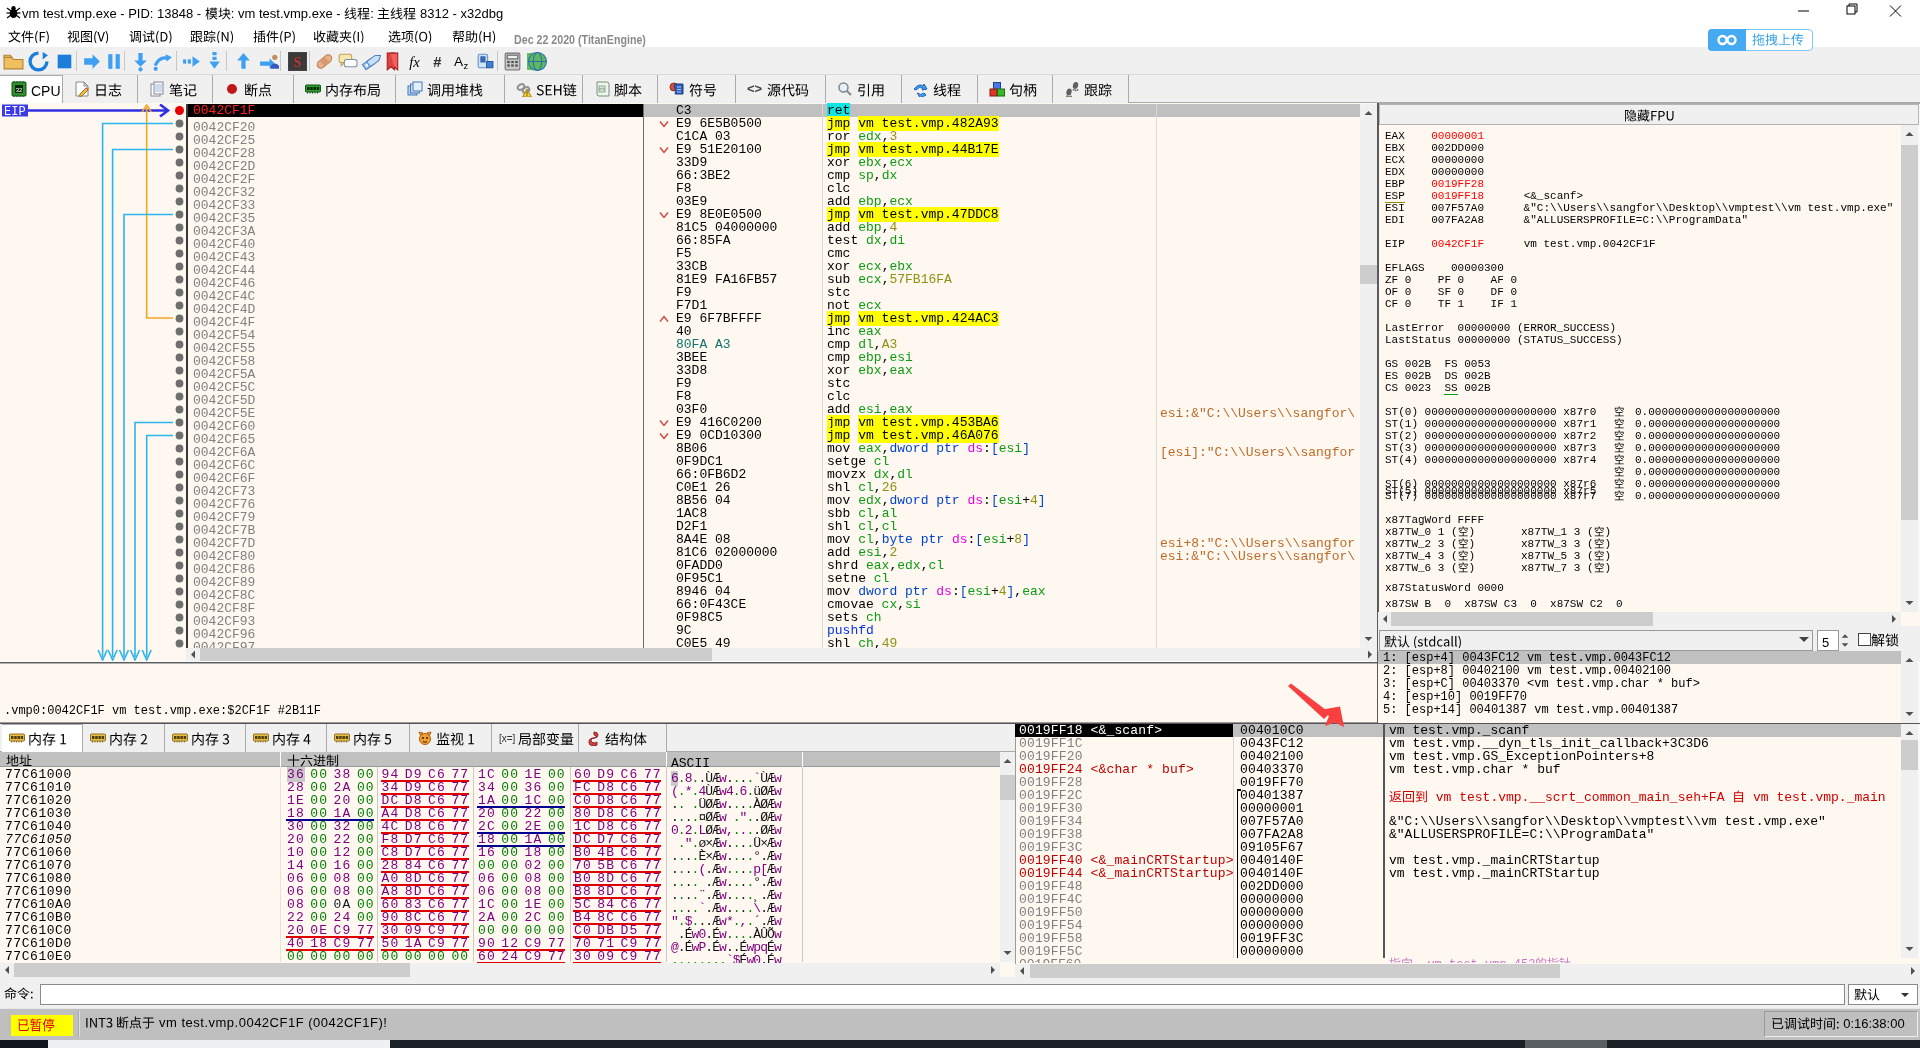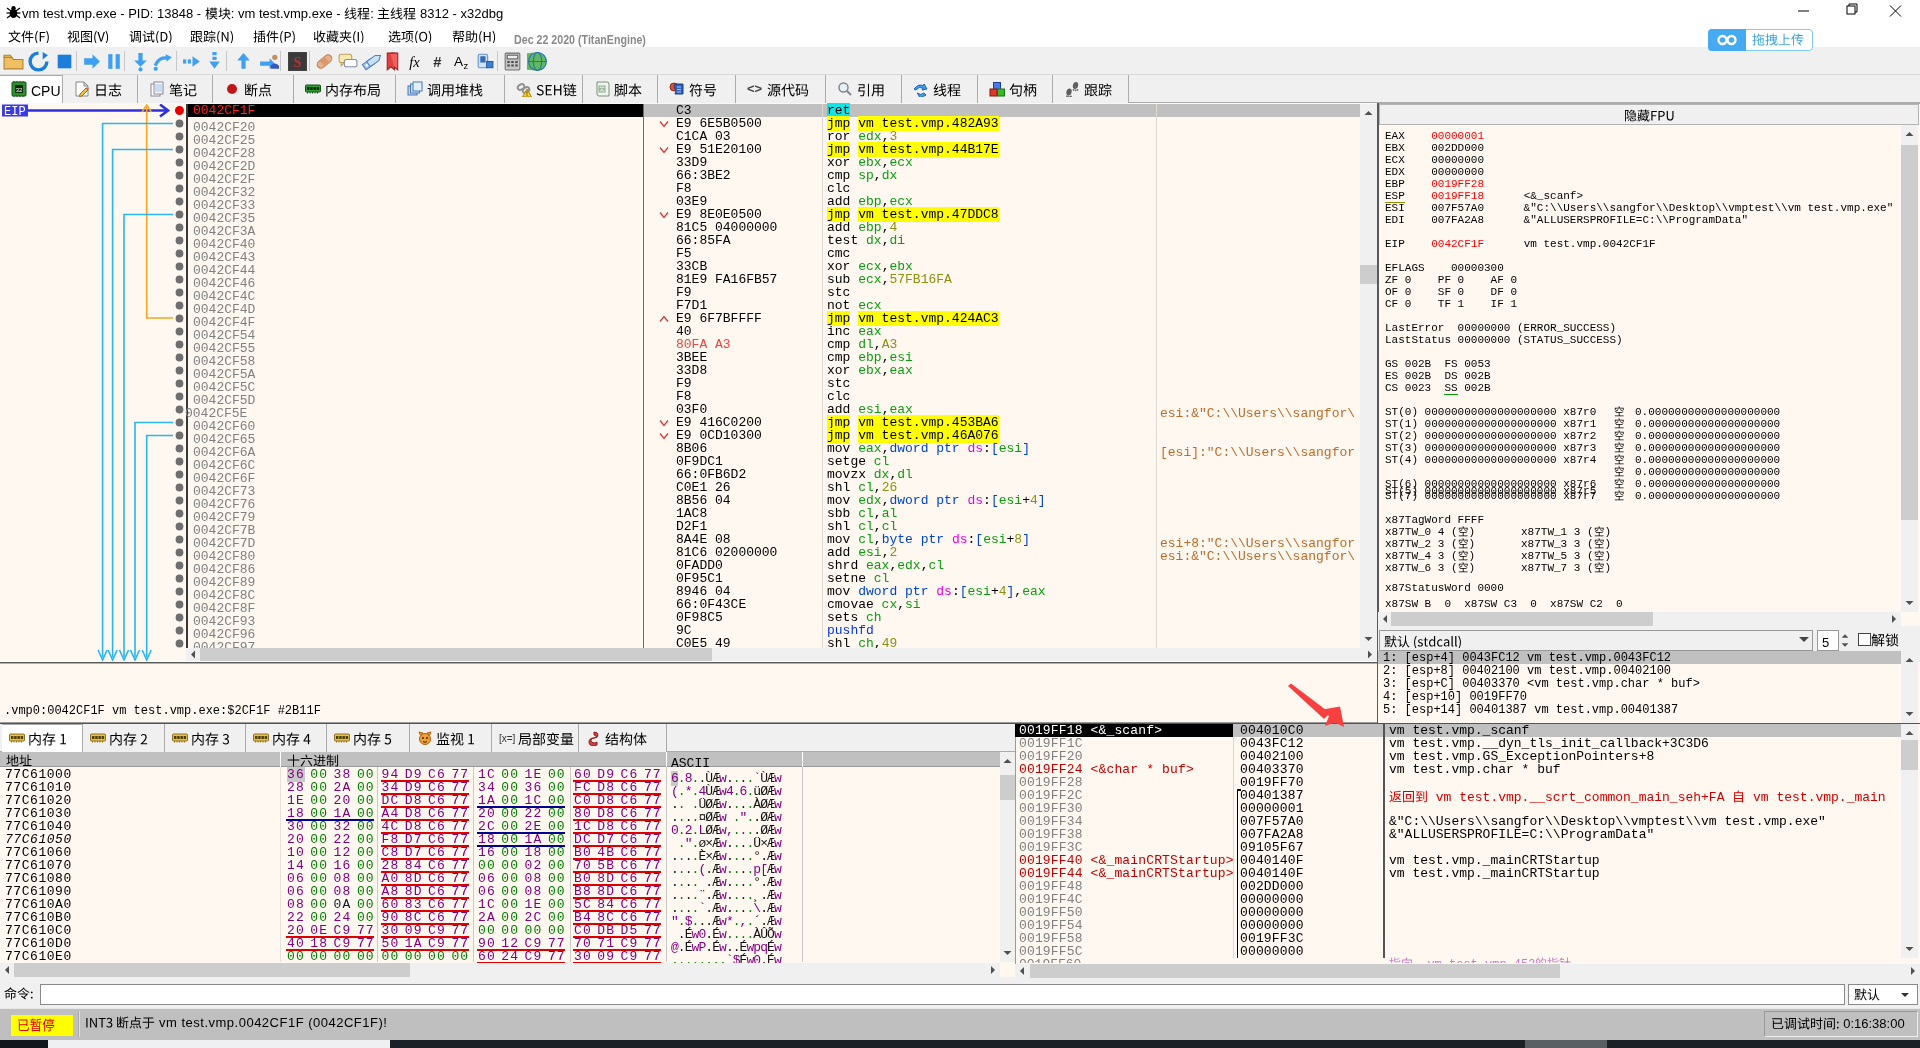--- a/index.html
+++ b/index.html
@@ -550,35 +550,35 @@
 <div class="" style="position:absolute;left:193px;top:312px;"><span class="mono m13 g">0042CF4F</span></div>
 <div class=" mono m13" style="position:absolute;left:676px;top:312px;"><span class="mono m13" style="color:#000">E9 6F7BFFFF</span></div>
 <svg style="position:absolute;left:659px;top:315px" width="10" height="8" viewBox="0 0 10 7">
     <path d="M1 6 l4 -5 4 5" fill="none" stroke="#d04040" stroke-width="1.4"></path>
   </svg>
 <div class=" mono m13" style="position:absolute;left:827px;top:312px;"><span class="mono m13" style="color:#000"><span class="ylw">jmp</span> <span class="ylw">vm test.vmp.424AC3</span></span></div>
 <div class="" style="position:absolute;left:193px;top:325px;"><span class="mono m13 g">0042CF54</span></div>
 <div class=" mono m13" style="position:absolute;left:676px;top:325px;"><span class="mono m13" style="color:#000">40</span></div>
 <div class=" mono m13" style="position:absolute;left:827px;top:325px;"><span class="mono m13" style="color:#000">inc <span class="reg">eax</span></span></div>
 <div class="" style="position:absolute;left:193px;top:338px;"><span class="mono m13 g">0042CF55</span></div>
-<div class=" mono m13" style="position:absolute;left:676px;top:338px;"><span class="mono m13" style="color:#ef4444">80FA A3</span></div>
+<div class=" mono m13" style="position:absolute;left:676px;top:338px;"><span class="mono m13" style="color:#0f766e">80FA A3</span></div>
 <div class=" mono m13" style="position:absolute;left:827px;top:338px;"><span class="mono m13" style="color:#000">cmp <span class="reg">dl</span>,<span class="num">A3</span></span></div>
 <div class="" style="position:absolute;left:193px;top:351px;"><span class="mono m13 g">0042CF58</span></div>
 <div class=" mono m13" style="position:absolute;left:676px;top:351px;"><span class="mono m13" style="color:#000">3BEE</span></div>
 <div class=" mono m13" style="position:absolute;left:827px;top:351px;"><span class="mono m13" style="color:#000">cmp <span class="reg">ebp</span>,<span class="reg">esi</span></span></div>
 <div class="" style="position:absolute;left:193px;top:364px;"><span class="mono m13 g">0042CF5A</span></div>
 <div class=" mono m13" style="position:absolute;left:676px;top:364px;"><span class="mono m13" style="color:#000">33D8</span></div>
 <div class=" mono m13" style="position:absolute;left:827px;top:364px;"><span class="mono m13" style="color:#000">xor <span class="reg">ebx</span>,<span class="reg">eax</span></span></div>
 <div class="" style="position:absolute;left:193px;top:377px;"><span class="mono m13 g">0042CF5C</span></div>
 <div class=" mono m13" style="position:absolute;left:676px;top:377px;"><span class="mono m13" style="color:#000">F9</span></div>
 <div class=" mono m13" style="position:absolute;left:827px;top:377px;"><span class="mono m13" style="color:#000">stc</span></div>
 <div class="" style="position:absolute;left:193px;top:390px;"><span class="mono m13 g">0042CF5D</span></div>
 <div class=" mono m13" style="position:absolute;left:676px;top:390px;"><span class="mono m13" style="color:#000">F8</span></div>
 <div class=" mono m13" style="position:absolute;left:827px;top:390px;"><span class="mono m13" style="color:#000">clc</span></div>
-<div class="" style="position:absolute;left:185px;top:403px;"><span class="mono m13 g">0042CF5E</span></div>
+<div class="" style="position:absolute;left:193px;top:403px;"><span class="mono m13 g">0042CF5E</span></div>
 <div class=" mono m13" style="position:absolute;left:676px;top:403px;"><span class="mono m13" style="color:#000">03F0</span></div>
 <div class=" mono m13" style="position:absolute;left:827px;top:403px;"><span class="mono m13" style="color:#000">add <span class="reg">esi</span>,<span class="reg">eax</span></span></div>
 <div class="" style="position:absolute;left:1160px;top:403px;"><span class="mono m13 cmt">esi:&amp;"C:\\Users\\sangfor\</span></div>
 <div class="" style="position:absolute;left:193px;top:416px;"><span class="mono m13 g">0042CF60</span></div>
 <div class=" mono m13" style="position:absolute;left:676px;top:416px;"><span class="mono m13" style="color:#000">E9 416C0200</span></div>
 <svg style="position:absolute;left:659px;top:419px" width="10" height="8" viewBox="0 0 10 7">
     <path d="M1 1 l4 5 4 -5" fill="none" stroke="#d04040" stroke-width="1.4"></path>
   </svg>
 <div class=" mono m13" style="position:absolute;left:827px;top:416px;"><span class="mono m13" style="color:#000"><span class="ylw">jmp</span> <span class="ylw">vm test.vmp.453BA6</span></span></div>
 <div class="" style="position:absolute;left:193px;top:429px;"><span class="mono m13 g">0042CF65</span></div>
@@ -720,21 +720,21 @@
 <div class="lbl" style="position:absolute;left:1614px;top:477px;"><svg class="ck" style="vertical-align:-1.3px;" width="10.4" height="11" viewBox="0 -880 1000 1000" preserveAspectRatio="none" fill="#000">
       <use href="#g7A7A" x="0"></use>
     </svg></div>
 <div class=" mono m11" style="position:absolute;left:1635px;top:478px;"><span class="mono m11" style="color:#000">0.00000000000000000000</span></div>
 <div class=" mono m11" style="position:absolute;left:1385px;top:490px;"><span class="mono m11" style="color:#000">ST(7) 00000000000000000000 x87r7 </span></div>
 <div class="lbl" style="position:absolute;left:1614px;top:489px;"><svg class="ck" style="vertical-align:-1.3px;" width="10.4" height="11" viewBox="0 -880 1000 1000" preserveAspectRatio="none" fill="#000">
       <use href="#g7A7A" x="0"></use>
     </svg></div>
 <div class=" mono m11" style="position:absolute;left:1635px;top:490px;"><span class="mono m11" style="color:#000">0.00000000000000000000</span></div>
 <div class=" mono m11" style="position:absolute;left:1385px;top:514px;"><span class="mono m11" style="color:#000">x87TagWord FFFF</span></div>
-<div class=" mono m11" style="position:absolute;left:1385px;top:526px;"><span class="mono m11" style="color:#000">x87TW_0 4 (</span></div>
+<div class=" mono m11" style="position:absolute;left:1385px;top:526px;"><span class="mono m11" style="color:#000">x87TW_0 1 (</span></div>
 <div class="lbl" style="position:absolute;left:1457.6px;top:525px;"><svg class="ck" style="vertical-align:-1.3px;" width="10.4" height="11" viewBox="0 -880 1000 1000" preserveAspectRatio="none" fill="#000">
       <use href="#g7A7A" x="0"></use>
     </svg></div>
 <div class=" mono m11" style="position:absolute;left:1468.6px;top:526px;"><span class="mono m11" style="color:#000">)</span></div>
 <div class=" mono m11" style="position:absolute;left:1521px;top:526px;"><span class="mono m11" style="color:#000">x87TW_1 3 (</span></div>
 <div class="lbl" style="position:absolute;left:1593.6px;top:525px;"><svg class="ck" style="vertical-align:-1.3px;" width="10.4" height="11" viewBox="0 -880 1000 1000" preserveAspectRatio="none" fill="#000">
       <use href="#g7A7A" x="0"></use>
     </svg></div>
 <div class=" mono m11" style="position:absolute;left:1604.6px;top:526px;"><span class="mono m11" style="color:#000">)</span></div>
 <div class=" mono m11" style="position:absolute;left:1385px;top:538px;"><span class="mono m11" style="color:#000">x87TW_2 3 (</span></div>

